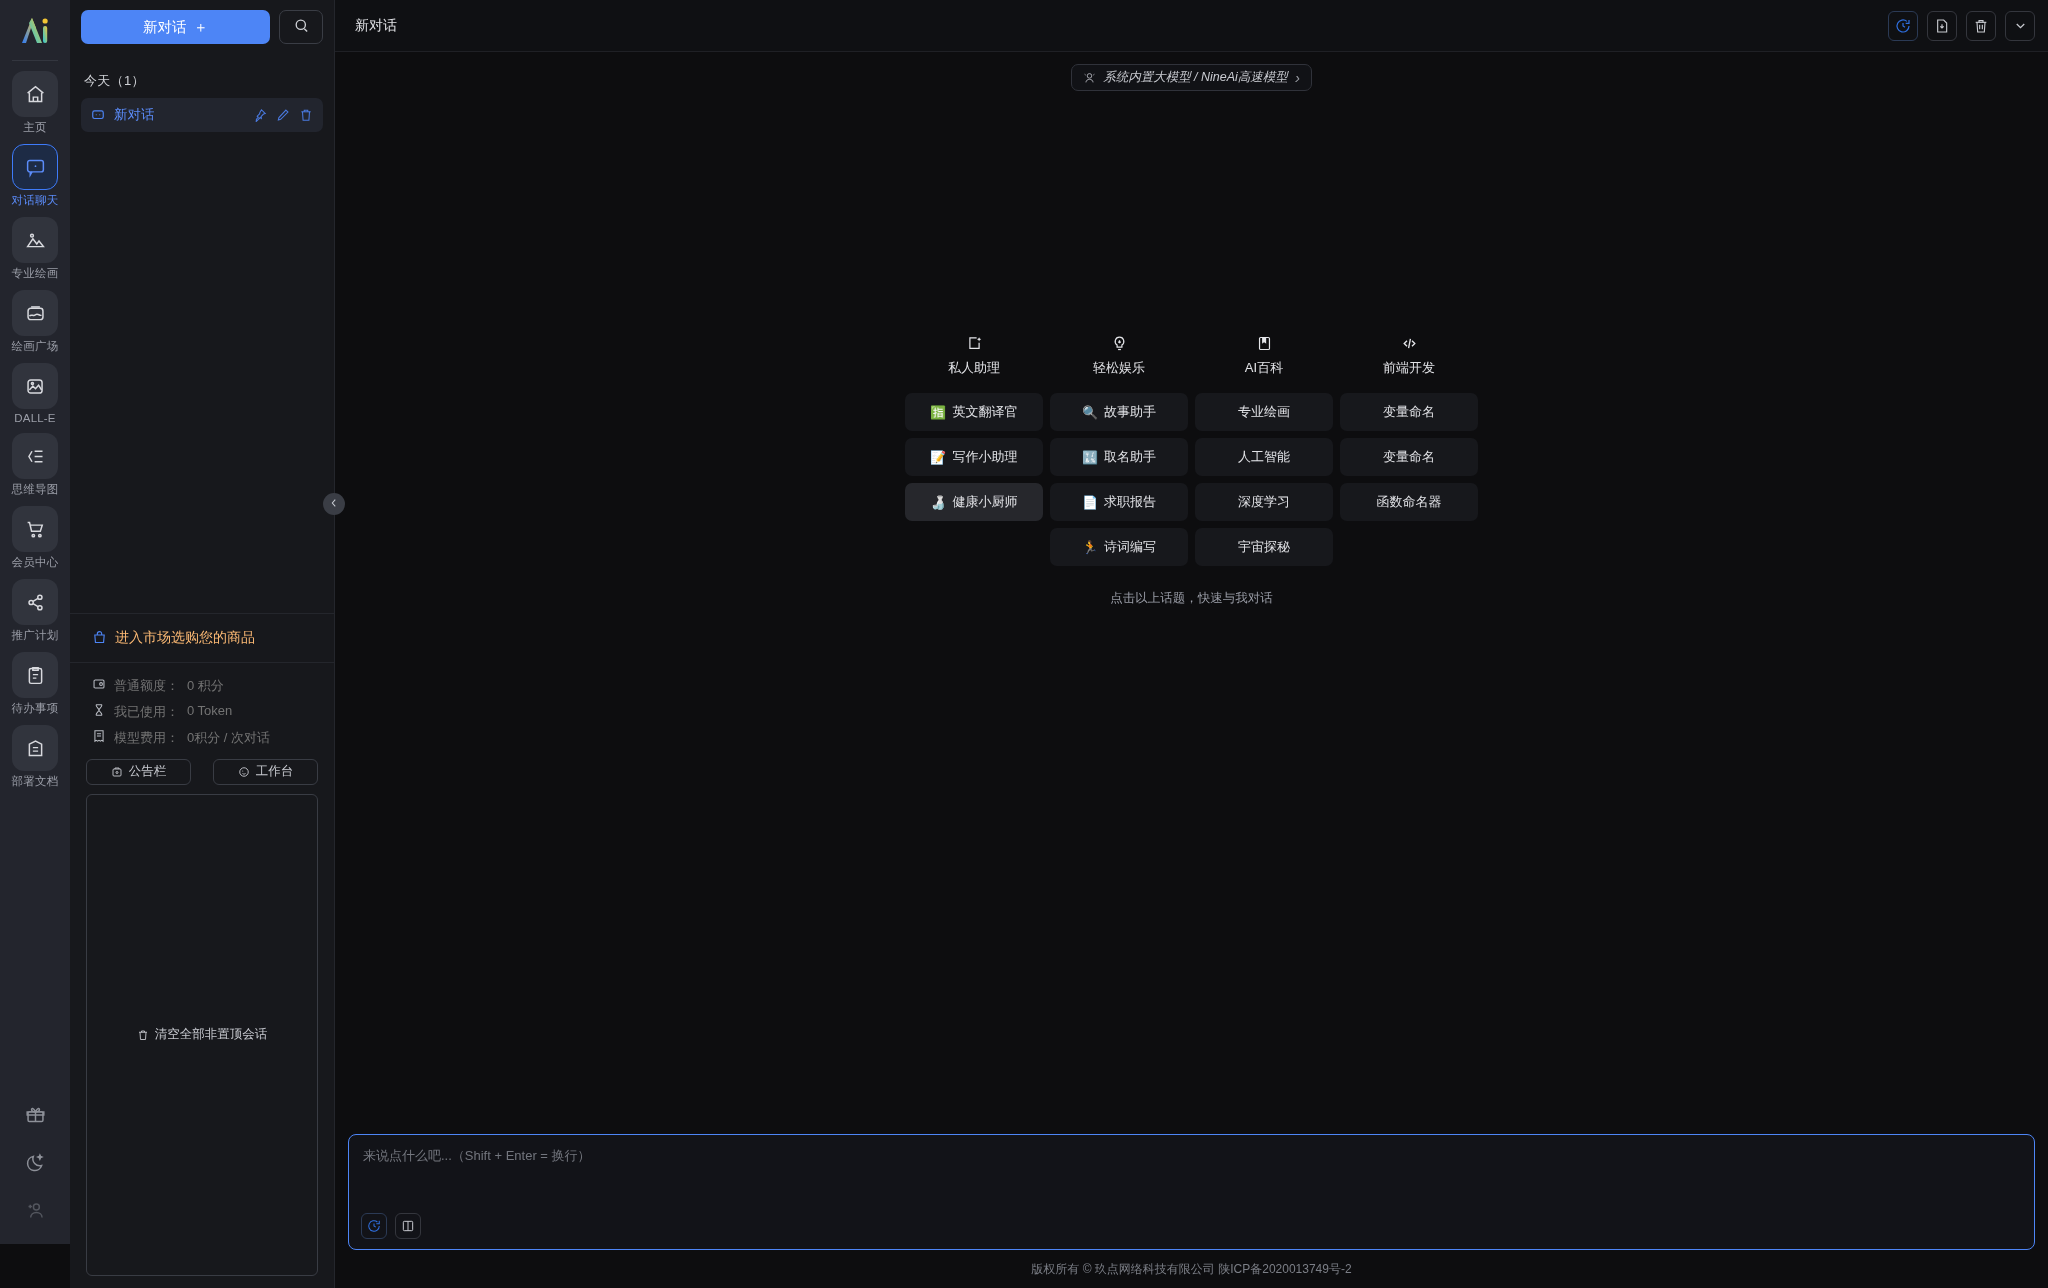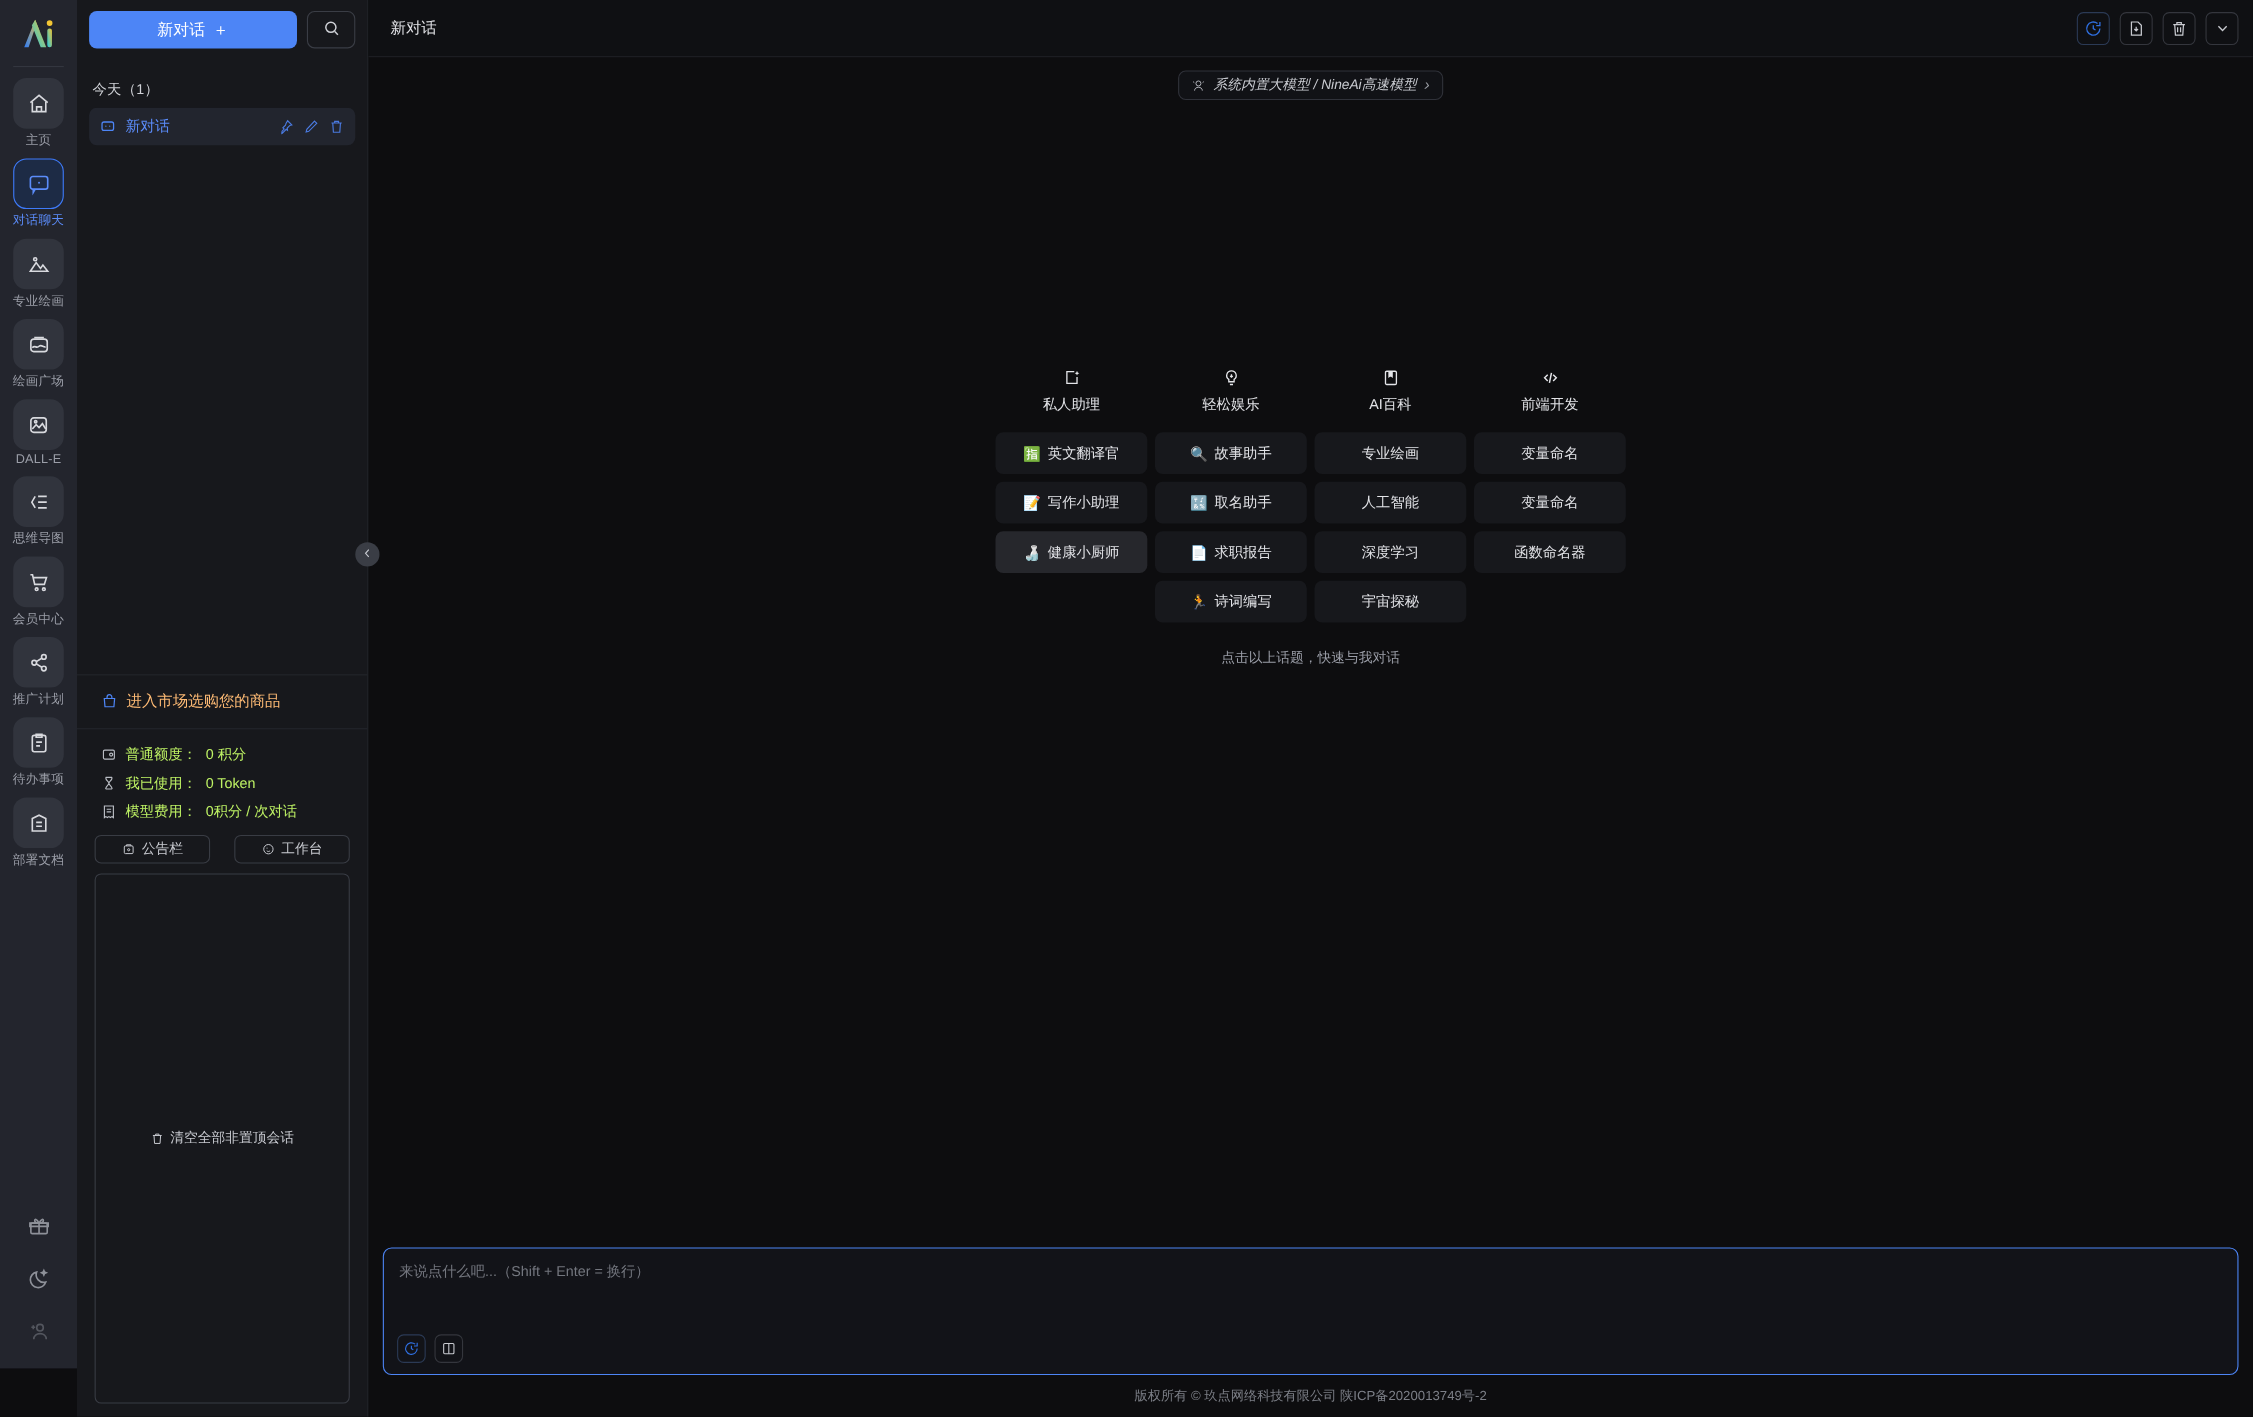--- a/index.html
+++ b/index.html
@@ -87,22 +87,22 @@
     padding: 15px 0 15px 22px;
     display: flex; align-items: center; gap: 8px; cursor: pointer;
   }
   .market-row .mtxt { font-size: 14px; color: #fdba74; }
 
   .stats {
     border-top: 1px solid #24262c;
     padding: 14px 0 0 0;
   }
   .stat-row {
-    display: flex; align-items: center; gap: 8px;
-    font-size: 13px; color: #bef264; padding: 0 0 8px 22px;
+    display: flex; gap: 8px;
+    font-size: 13px; color: #737373; padding: 0 0 8px 22px;
   }
   .stat-row .sicon { color: #b9bcc3; display: flex; }
   .side-btn-row { display: flex; gap: 22px; padding: 4px 16px 0 16px; }
   .sbtn {
     flex: 1; height: 26px; border-radius: 6px;
     border: 1px solid #393c44; background: transparent; color: #c8cad0;
     font-size: 12.5px; display: flex; align-items: center; justify-content: center; gap: 6px;
     cursor: pointer; font-family: inherit;
   }
   .sbtn.wide { margin: 9px 16px 12px 16px; }

